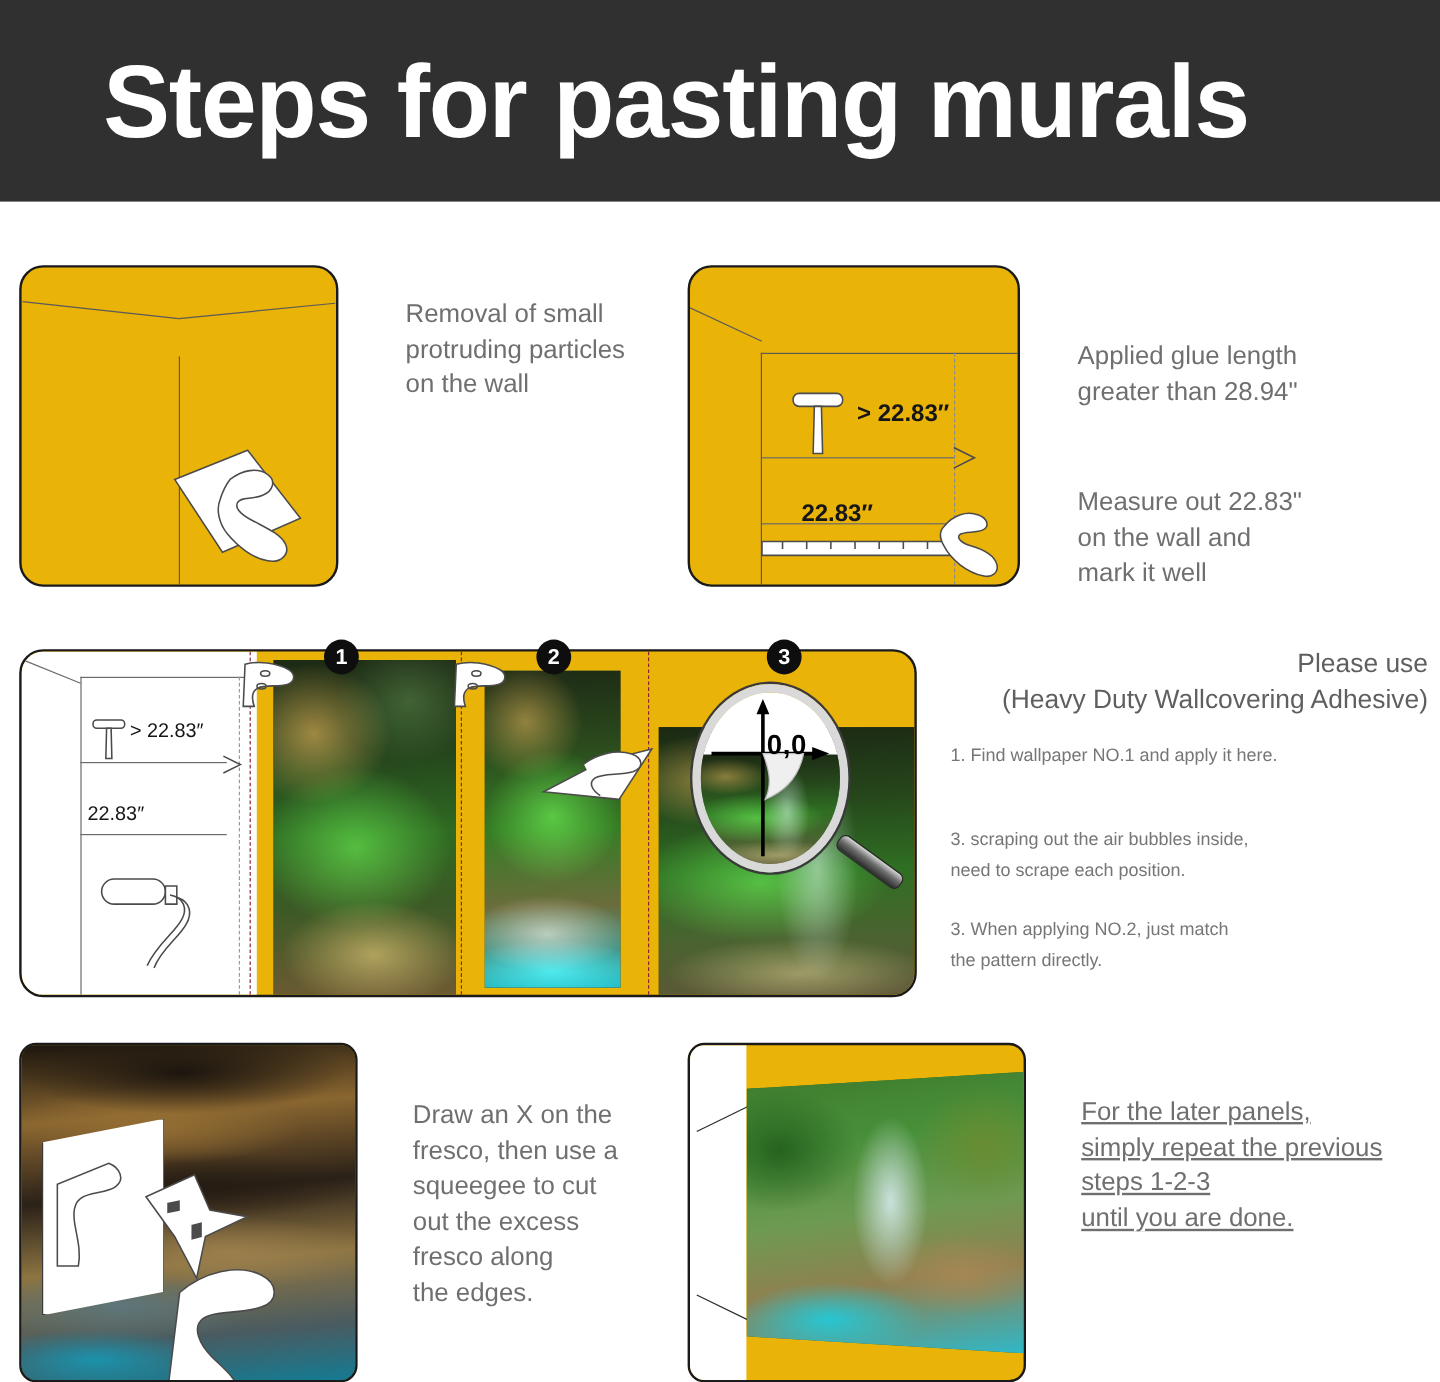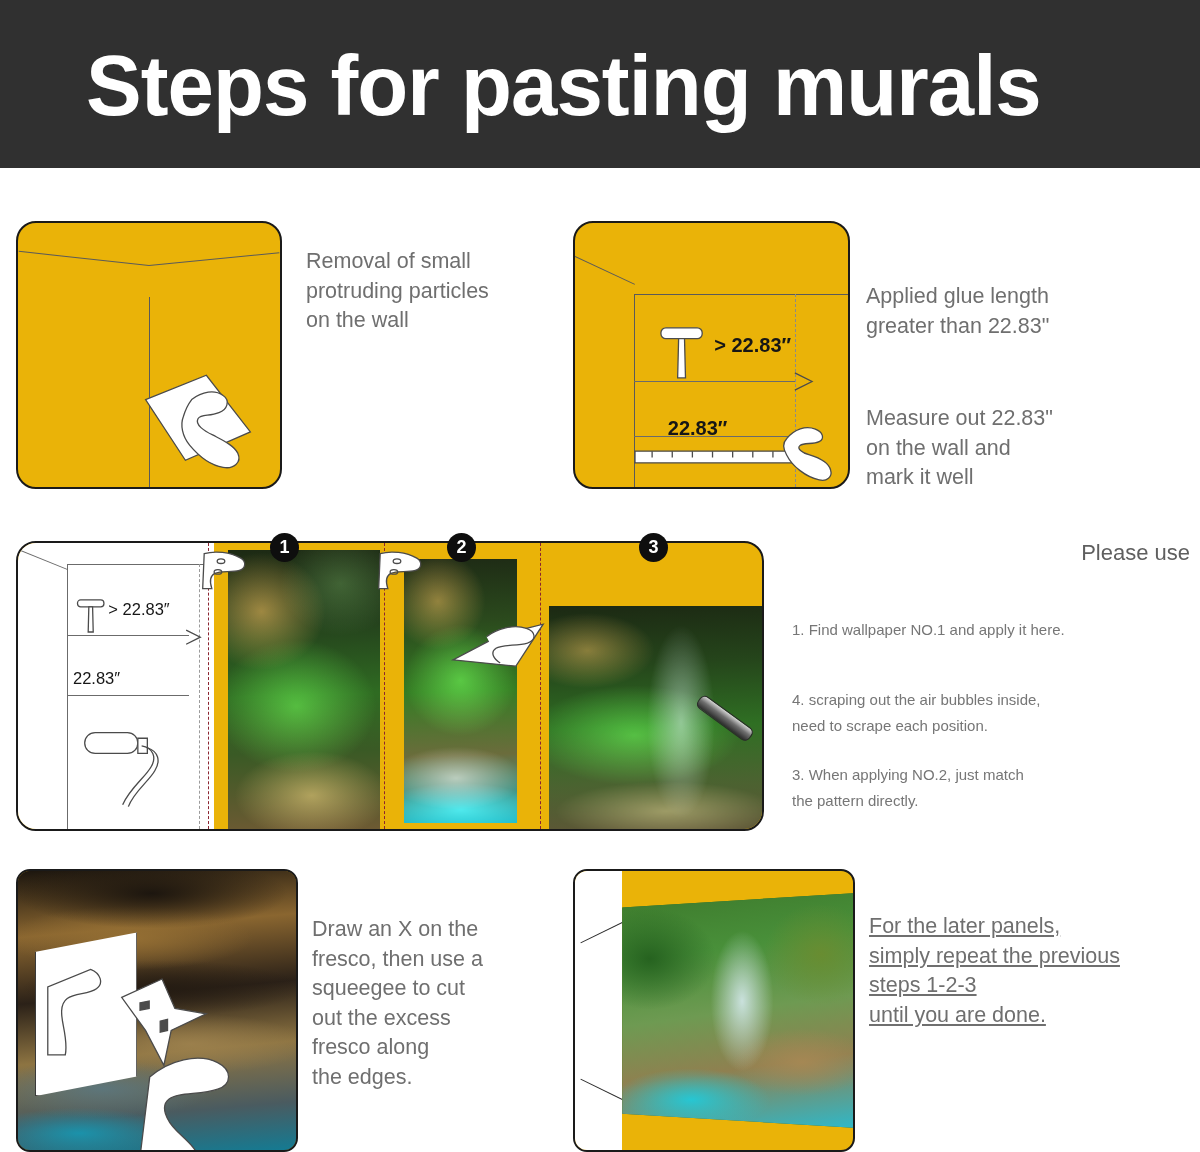--- a/index.html
+++ b/index.html
@@ -47,20 +47,21 @@
     box-sizing: border-box;
     overflow: hidden;
   }
 
   .caption {
     position: absolute;
     color: #6f6f6f;
     font-size: 21.5px;
     line-height: 29.5px;
     white-space: pre-line;
+    margin-left: 32px;
   }
 
   
   #panel-scrape { left: 16px; top: 221px; width: 266px; height: 268px; }
   .wall-corner-v {
     position: absolute; left: 50%; top: 28%; width: 1px; bottom: 0;
     background: #5a5a5a;
   }
   .wall-corner-l {
     position: absolute; left: 0; top: 16%; width: 50%; height: 1px;
@@ -287,21 +288,21 @@
       <line x1="118" y1="4" x2="118" y2="10"></line>
     <line x1="138" y1="4" x2="138" y2="10"></line>
   </svg>
   <svg class="line-art" style="left:74%; top:71%; width:26%; height:29%;" viewBox="0 0 70 80">
     <path class="filled" d="M8,30 c8,-10 20,-14 30,-10 c8,3 10,10 4,13 c-6,3 -16,1 -20,4
                             c-4,3 2,8 10,10 c10,3 20,8 22,16 c2,7 -4,12 -12,10
                             c-14,-3 -28,-14 -34,-26 c-4,-7 -4,-13 0,-17 z"></path>
   </svg>
 </div>
 <div class="caption" id="cap-glue">Applied glue length
-greater than 22.83"</div>
+greater than 28.94"</div>
 <div class="caption" id="cap-meas">Measure out 22.83"
 on the wall and
 mark it well</div>
 
 <div class="panel" id="panel-apply">
 
   <div class="apply-wall">
     <div class="aw-diag"></div>
     <div class="aw-ceil"></div>
     <div class="aw-vert"></div>
@@ -344,32 +345,45 @@
     <ellipse cx="26" cy="16" rx="5" ry="3"></ellipse>
     <ellipse cx="22" cy="30" rx="5" ry="3"></ellipse>
   </svg>
   <svg class="line-art" style="left:57.5%; top:27%; width:14%; height:22%;" viewBox="0 0 90 60">
     <polygon class="filled" points="2,38 48,14 88,4 62,44"></polygon>
     <path class="filled" d="M34,16 c10,-8 26,-12 38,-8 c9,3 10,11 1,14 c-10,3 -24,1 -30,5
                             c-6,4 -2,10 4,14"></path>
   </svg>
 
   <div class="mural mural-jungle-fall" style="left:71.4%; top:22%; width:28.6%; bottom:0;"></div>
+  <div class="magnifier" style="left:75.2%; top:9.5%; width:130px; height:157px;">
+    <div class="mag-top"></div>
+    <div class="mag-bot mural mural-jungle-fall"></div>
+    <svg class="line-art" style="left:0; top:0; width:100%; height:100%;" viewBox="0 0 130 157" preserveAspectRatio="none">
+      <line x1="58" y1="12" x2="58" y2="150" style="stroke:#000;stroke-width:3"></line>
+      <polygon points="58,6 52,20 64,20" style="fill:#000;stroke:none"></polygon>
+      <line x1="10" y1="56" x2="112" y2="56" style="stroke:#000;stroke-width:3"></line>
+      <polygon points="120,56 104,50 104,62" style="fill:#000;stroke:none"></polygon>
+      <path d="M58,56 L96,56 C92,76 80,90 60,98 C68,82 62,66 58,56 Z" style="fill:#efefef;stroke:#bdbdbd;stroke-width:1"></path>
+    </svg>
+    <div class="mag-zero" style="left:47%; top:21%;">0,0</div>
+  </div>
   <div class="mag-handle" style="left:91.5%; top:52%;"></div>
 </div>
 
 <div class="step-badge" style="left:270px; top:533px;">1</div>
 <div class="step-badge" style="left:447px; top:533px;">2</div>
 <div class="step-badge" style="left:639px; top:533px;">3</div>
 
 <div id="please-use">
   <span>Please use</span>
+  <span class="sub">(Heavy Duty Wallcovering Adhesive)</span>
 </div>
 <div class="num-step" id="step-1">1. Find wallpaper NO.1 and apply it here.</div>
-<div class="num-step" id="step-2">4. scraping out the air bubbles inside,
+<div class="num-step" id="step-2">3. scraping out the air bubbles inside,
 need to scrape each position.</div>
 <div class="num-step" id="step-3">3. When applying NO.2, just match
 the pattern directly.</div>
 
 <div class="panel" id="panel-cut">
   <div class="cave-photo"></div>
   <div class="fresco-sheet" style="left:6%; top:22%; width:36%; height:58%;
               clip-path: polygon(0% 12%, 100% 0%, 100% 88%, 0% 100%);"></div>
   <svg class="line-art" style="left:8%; top:32%; width:28%; height:36%;" viewBox="0 0 80 100">
     <path d="M52,8 c10,4 14,14 6,20 c-8,6 -22,4 -30,10 c-8,6 -6,18 -4,28

